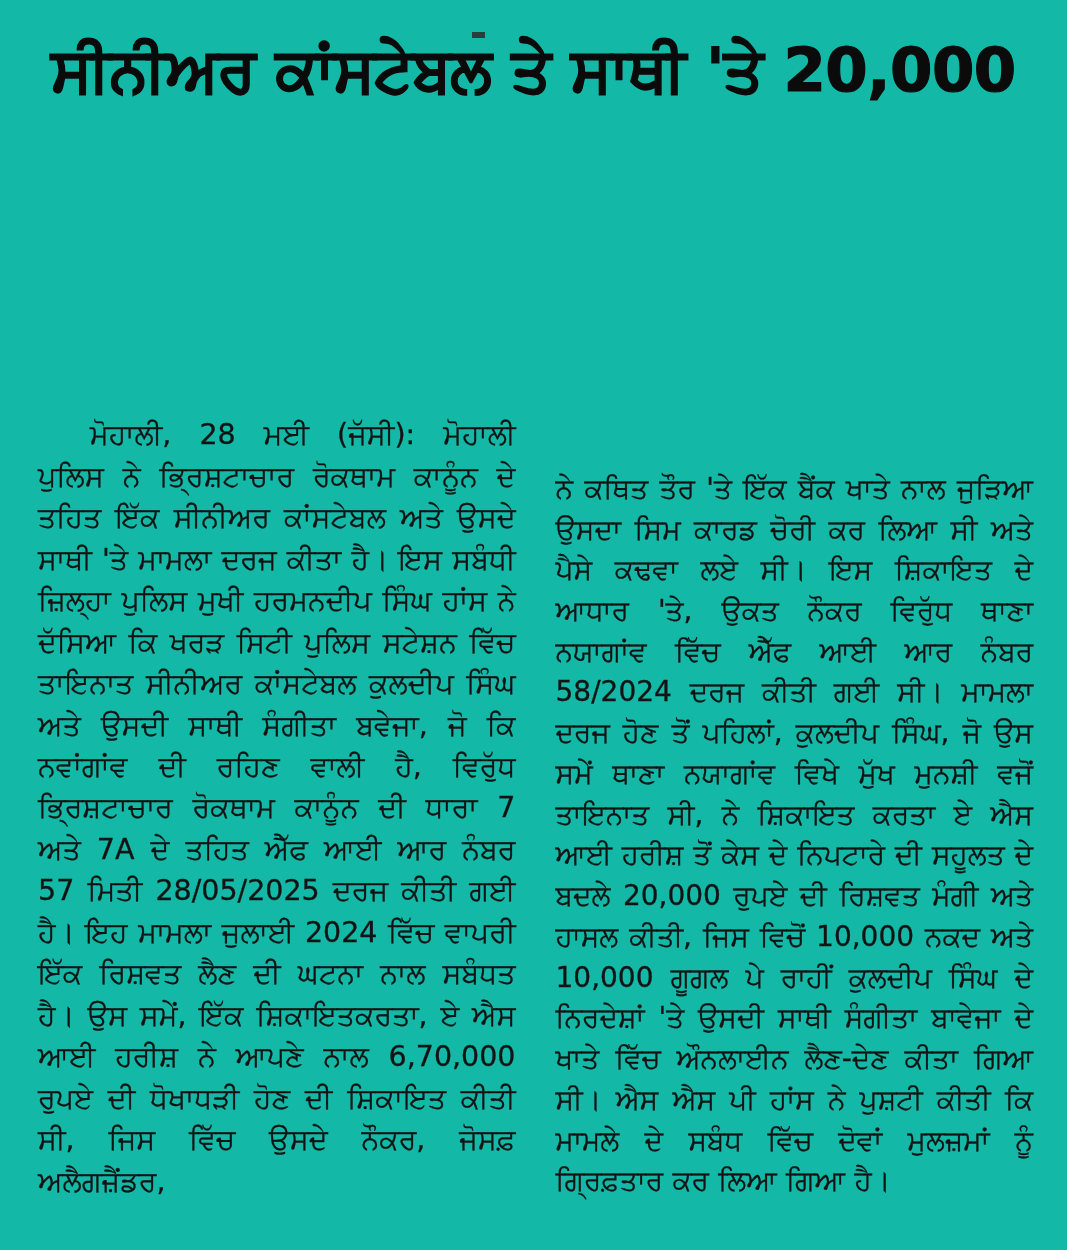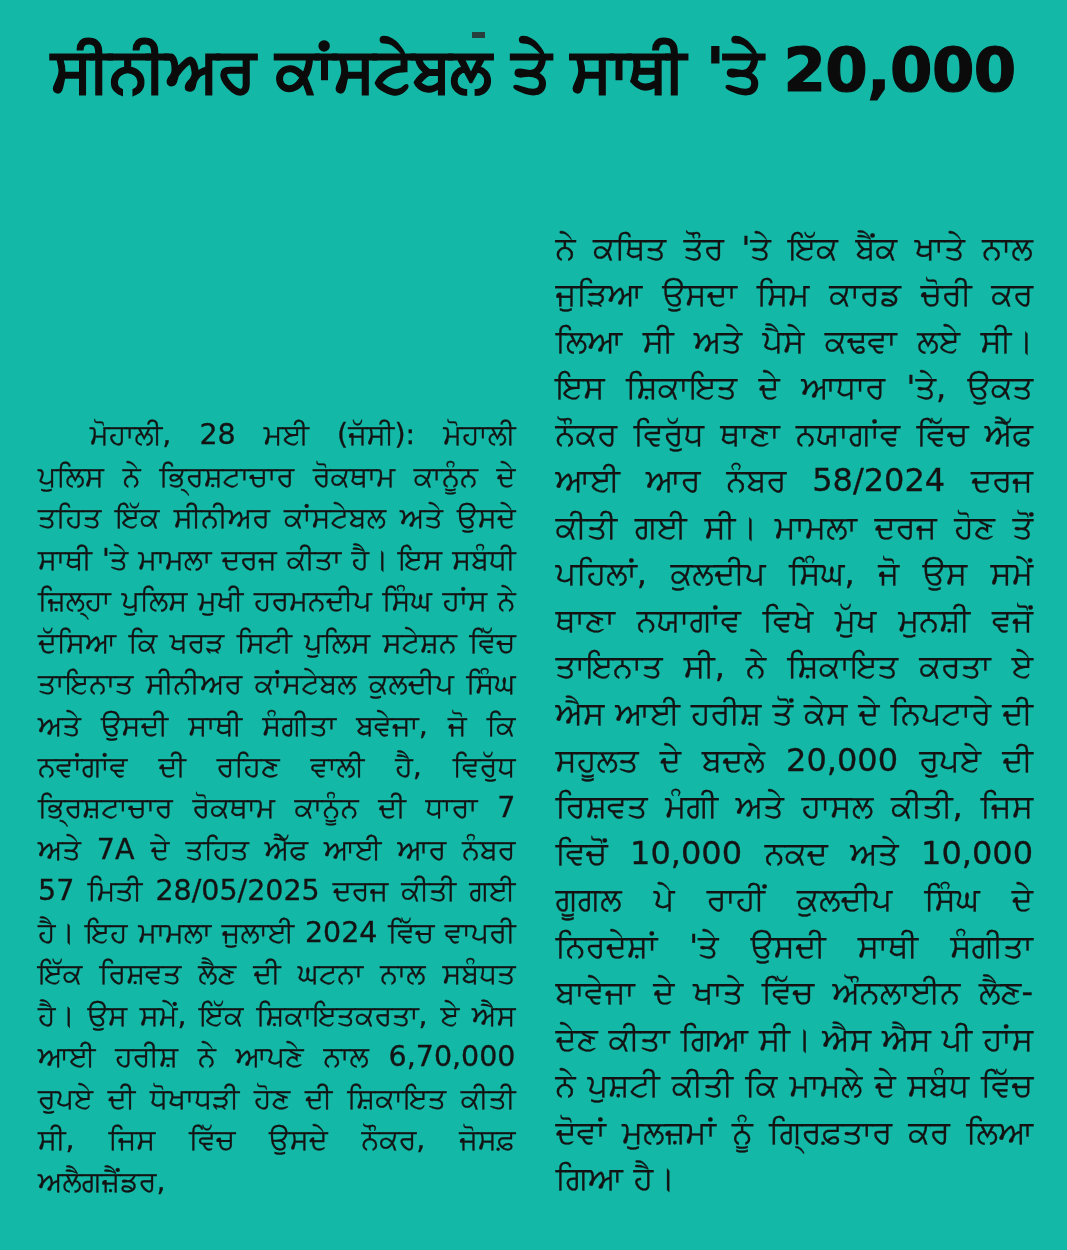--- a/index.html
+++ b/index.html
@@ -80,21 +80,21 @@
     font-family: "DejaVu Sans", "Liberation Sans", sans-serif;
     font-size: 28.5px;
     line-height: 1.455;
     color: #131313;
     text-align: justify;
     text-justify: inter-word;
     word-spacing: 0.5px;
     hyphens: none;
   }
   .col.right p {
-    font-size: 32px;
+    font-size: 28px;
   }
   .col p .indent {
     display: inline-block;
     width: 52px;
   }
   
   .col p {
     -webkit-text-stroke: 0.32px #131313;
   }
 </style>

